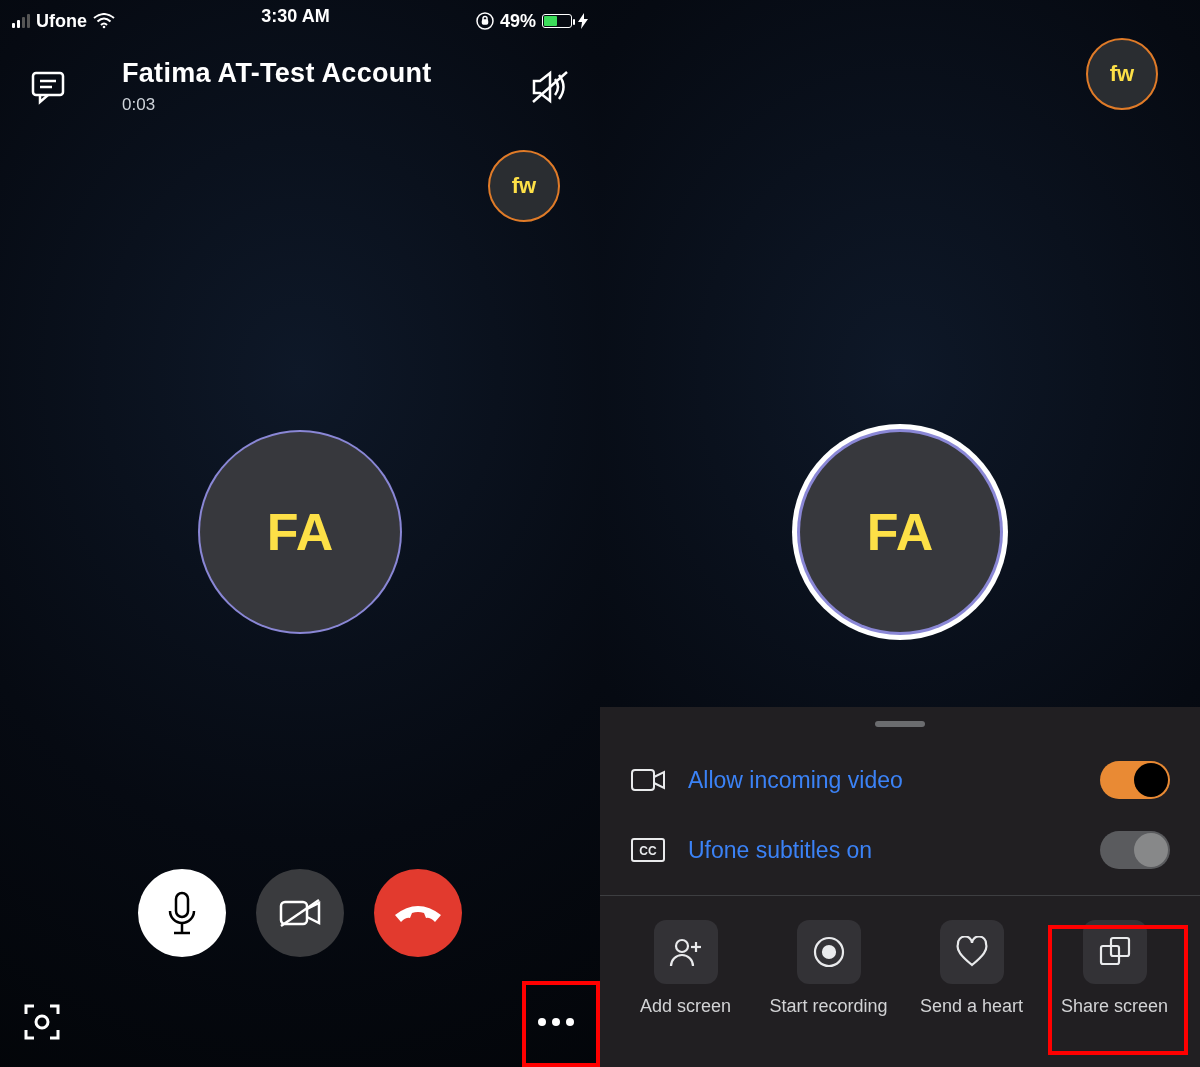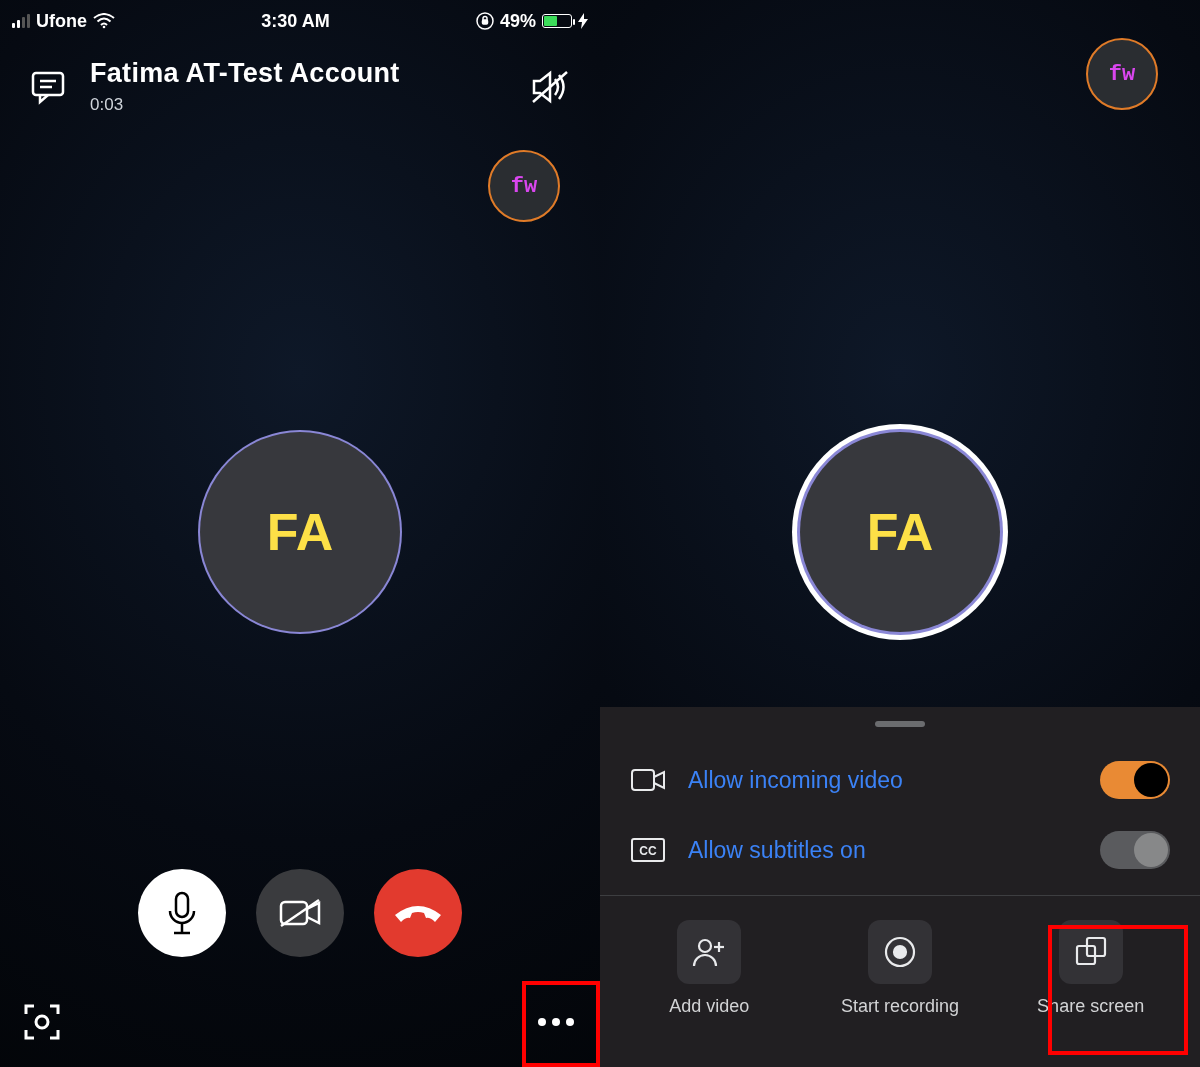--- a/index.html
+++ b/index.html
@@ -18,21 +18,20 @@
     position: relative;
     background: radial-gradient(ellipse 120% 80% at 50% 35%, #0e1828 0%, #060a12 55%, #020407 100%);
     overflow: hidden;
   }
 
   
   .status-bar {
     height: 36px;
     padding: 6px 12px 0;
     display: flex;
-    align-items: center;
     justify-content: space-between;
     font-size: 18px;
     font-weight: 600;
   }
   .status-left, .status-right { display: flex; align-items: center; gap: 6px; }
   .sig {
     display: inline-flex; align-items: flex-end; gap: 2px; height: 14px;
   }
   .sig span { width: 3px; background: #555; border-radius: 1px; }
   .sig span.on { background: #fff; }
@@ -42,30 +41,30 @@
     width: 30px; height: 14px; border: 1.5px solid #fff; border-radius: 3px;
     position: relative; display: inline-block;
   }
   .battery::after { content:""; position:absolute; right:-4px; top:4px; width:2px; height:6px; background:#fff; border-radius:1px;}
   .battery .fill { position:absolute; left:1px; top:1px; bottom:1px; width:46%; background:#3cdc5a; border-radius:1px;}
 
   
   .call-header {
     display:flex; align-items:center; padding: 22px 28px 16px; gap:22px;
   }
-  .caller-info { flex:1; }
+  .caller-info { flex:1;margin-left:32px; }
   .caller-name { font-size: 27px; font-weight:600; letter-spacing:0.3px; }
   .call-time   { font-size: 17px; color: #cfd4da; margin-top:6px; }
 
   
   .self-avatar {
     position:absolute; width:72px; height:72px; border-radius:50%;
     background:#2a2d31; border:2px solid #e07b28;
     display:flex; align-items:center; justify-content:center;
-    font-size:22px; font-weight:600; color:#d946ef;font-family:Liberation Mono, monospace;
+    font-size:22px; font-weight:600; color:#fde047;
   }
 
   
   .main-avatar {
     position:absolute; left:50%; transform:translateX(-50%);
     width:200px; height:200px; border-radius:50%;
     background:#37383d;
     display:flex; align-items:center; justify-content:center;
     font-size:52px; font-weight:700; color:#fde047;
   }
@@ -261,51 +260,59 @@
       <div class="toggle on">
           <div class="knob"></div>
         </div>
     </div>
 
     <div class="sheet-row">
       <svg width="36" height="26" viewBox="0 0 36 26" fill="none" stroke="#e9eaec" stroke-width="2">
         <rect x="2" y="2" width="32" height="22" rx="2"></rect>
         <text x="18" y="18" text-anchor="middle" font-size="12" font-weight="700" fill="#e9eaec" stroke="none">CC</text>
       </svg>
-      <span style="flex:1">Allow subtitles on</span>
+      <span style="flex:1">Ufone subtitles on</span>
       <div class="toggle off">
           <div class="knob"></div>
         </div>
     </div>
 
     <div class="sheet-divider"></div>
 
     <div class="sheet-actions">
       <div class="action">
         <div class="action-icon">
           <svg width="36" height="32" viewBox="0 0 36 32" fill="none" stroke="#e9eaec" stroke-width="2.2">
             <circle cx="14" cy="10" r="6"></circle>
               <path d="M3 30 a11 11 0 0 1 22 0"></path>
             <line x1="28" y1="6" x2="28" y2="16"></line>
               <line x1="23" y1="11" x2="33" y2="11"></line>
           </svg>
         </div>
-        <span>Add video</span>
+        <span>Add screen</span>
       </div>
       <div class="action">
         <div class="action-icon">
           <svg width="34" height="34" viewBox="0 0 34 34" fill="none" stroke="#e9eaec" stroke-width="2.2">
             <circle cx="17" cy="17" r="14"></circle>
               <circle cx="17" cy="17" r="6" fill="#e9eaec"></circle>
           </svg>
         </div>
         <span>Start recording</span>
       </div>
       <div class="action">
         <div class="action-icon">
+          <svg width="36" height="32" viewBox="0 0 36 32" fill="none" stroke="#e9eaec" stroke-width="2.2">
+            <path d="M18 29 C7 20 2 14 4 8 a7 7 0 0 1 14 -1 a7 7 0 0 1 14 1 C34 14 29 20 18 29 Z"></path>
+          </svg>
+        </div>
+        <span>Send a heart</span>
+      </div>
+      <div class="action">
+        <div class="action-icon">
           <svg width="34" height="34" viewBox="0 0 34 34" fill="none" stroke="#e9eaec" stroke-width="2.2">
             <rect x="3" y="11" width="18" height="18" rx="2"></rect>
               <rect x="13" y="3" width="18" height="18" rx="2"></rect>
           </svg>
         </div>
         <span>Share screen</span>
       </div>
     </div>
   </div>
 

